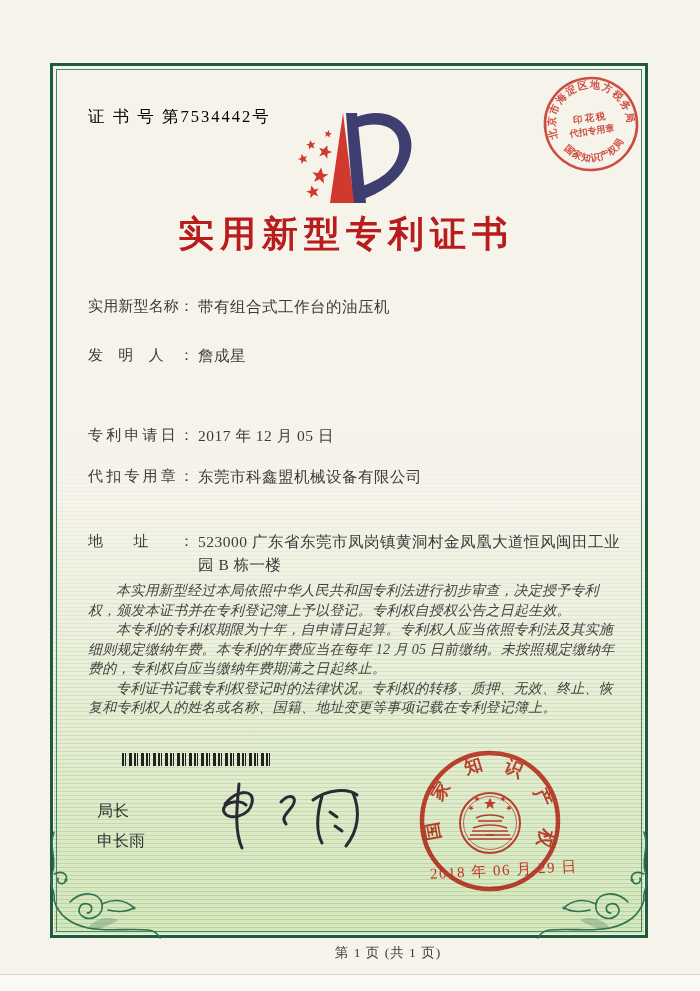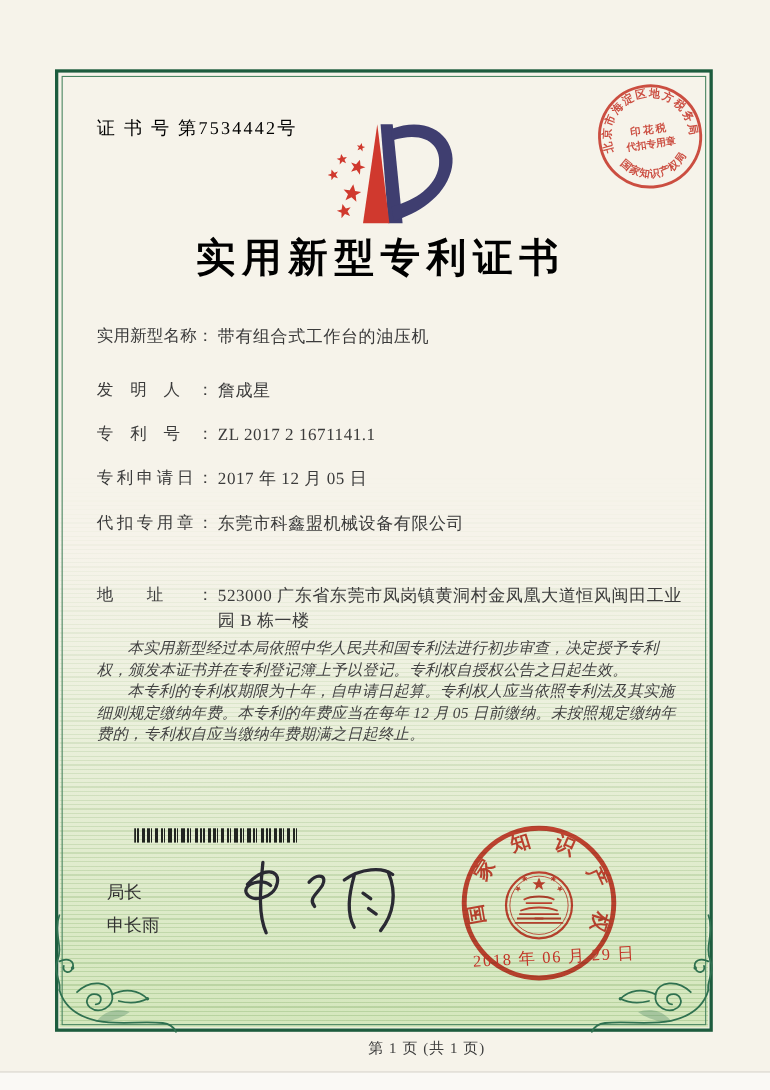--- a/index.html
+++ b/index.html
@@ -20,21 +20,21 @@
       rgba(221,236,202,.45) 68%,rgba(210,230,186,.95) 100%);}
   .wash .lines{position:absolute;inset:0;
     background:repeating-linear-gradient(180deg,rgba(116,164,90,.30) 0 1px,rgba(0,0,0,0) 1px 4px);
     -webkit-mask-image:linear-gradient(180deg,transparent 0%,transparent 42%,rgba(0,0,0,.5) 68%,#000 100%);
     mask-image:linear-gradient(180deg,transparent 0%,transparent 42%,rgba(0,0,0,.5) 68%,#000 100%);}
   .page-edge{position:absolute;left:0;right:0;bottom:0;height:16px;z-index:0;
     background:#faf9f5;border-top:1px solid #d6d3c9;}
   
   .cert-no{position:absolute;left:88px;top:106px;z-index:3;font-size:16.5px;letter-spacing:2px;color:#000000;}
   .title{position:absolute;left:50px;top:210px;width:592px;text-align:center;z-index:3;
-    font-size:36px;font-weight:600;letter-spacing:6px;color:#000000;}
+    font-size:36px;font-weight:600;letter-spacing:6px;color:#b91c1c;}
   
   .row{position:absolute;left:88px;z-index:3;font-size:15.5px;line-height:23px;}
   .flabel{display:inline-block;width:106px;text-align:justify;text-align-last:justify;
     -moz-text-align-last:justify;vertical-align:top;font-size:15px;}
   .fvalue{display:inline-block;width:430px;vertical-align:top;margin-left:4px;letter-spacing:.5px;}
   .grant-no{position:absolute;left:269px;top:0;white-space:nowrap;}
   
   .body-text{position:absolute;left:88px;top:581px;width:536px;z-index:3;}
   .body-text p{margin:0;text-indent:2em;font-size:14px;line-height:19.5px;color:#424242;letter-spacing:.2px;font-style:italic;}
   
@@ -113,36 +113,34 @@
   </svg>
 
   <div class="title">实用新型专利证书</div>
 
   <div class="row" style="top:295px">
     <span class="flabel">实用新型名称：</span><span class="fvalue">带有组合式工作台的油压机</span>
   </div>
   <div class="row" style="top:344px">
     <span class="flabel">发明人：</span><span class="fvalue">詹成星</span>
   </div>
-  <div class="row" style="top:384px">
-    <span class="flabel">专利号：</span><span class="fvalue">ZL 2017 2 1671141.1</span>
-  </div>
   <div class="row" style="top:424px">
     <span class="flabel">专利申请日：</span><span class="fvalue">2017 年 12 月 05 日</span>
   </div>
   <div class="row" style="top:465px">
     <span class="flabel">代扣专用章：</span><span class="fvalue">东莞市科鑫盟机械设备有限公司</span>
   </div>
   <div class="row" style="top:530px">
     <span class="flabel">地址：</span><span class="fvalue">523000 广东省东莞市凤岗镇黄洞村金凤凰大道恒风闽田工业园 B 栋一楼</span>
   </div>
 
   <div class="body-text">
     <p>本实用新型经过本局依照中华人民共和国专利法进行初步审查，决定授予专利权，颁发本证书并在专利登记簿上予以登记。专利权自授权公告之日起生效。</p>
     <p>本专利的专利权期限为十年，自申请日起算。专利权人应当依照专利法及其实施细则规定缴纳年费。本专利的年费应当在每年 12 月 05 日前缴纳。未按照规定缴纳年费的，专利权自应当缴纳年费期满之日起终止。</p>
+    <p>专利证书记载专利权登记时的法律状况。专利权的转移、质押、无效、终止、恢复和专利权人的姓名或名称、国籍、地址变更等事项记载在专利登记簿上。</p>
   </div>
 
   <div class="barcode"></div>
 
   <div class="officer-title">局长</div>
   <div class="officer-name">申长雨</div>
 
   <svg class="signature" width="185" height="90" viewBox="0 0 185 90">
     <g fill="none" stroke="#2a2a33" stroke-width="3" stroke-linecap="round" stroke-linejoin="round">
       <path d="M30,32 C44,16 60,18 57,31 C54,45 33,49 29,40 C25,31 45,26 51,33"></path>

